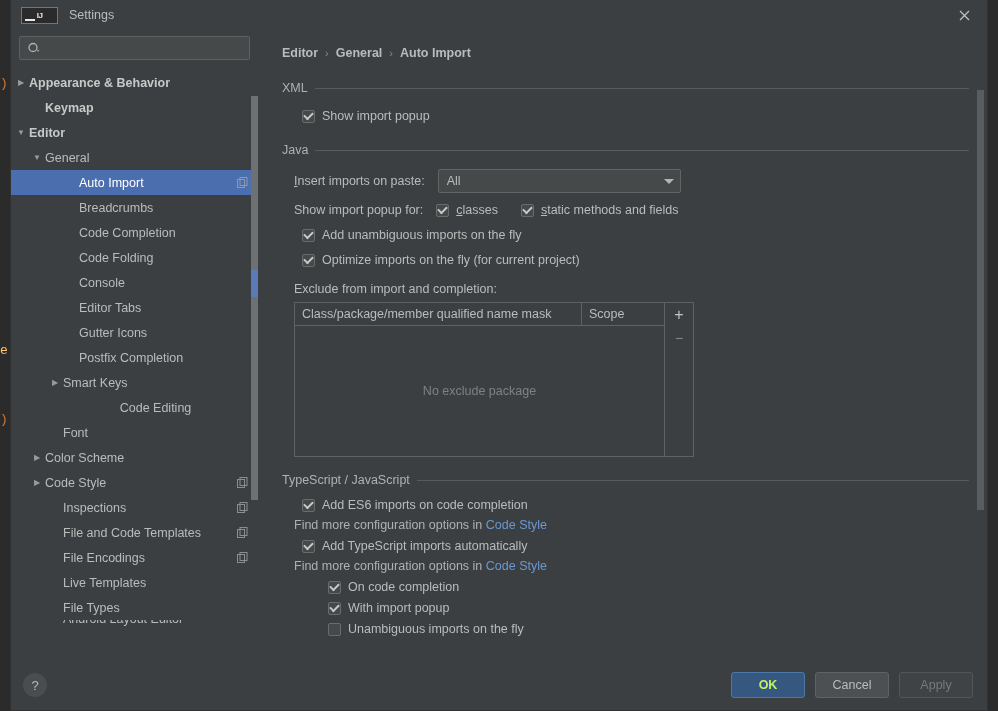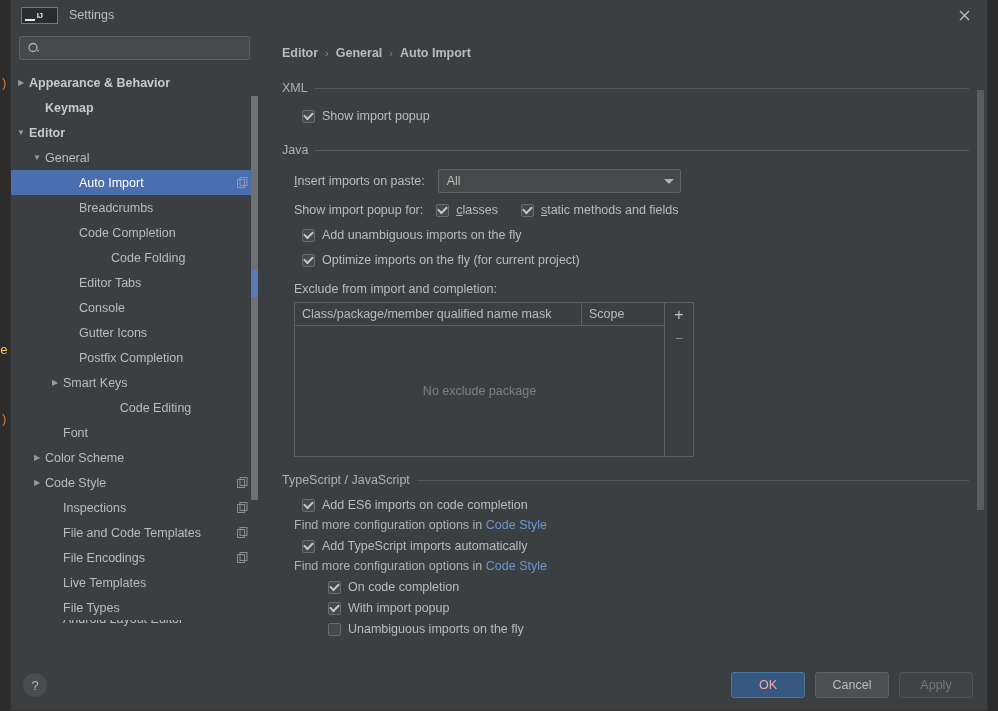--- a/index.html
+++ b/index.html
@@ -378,22 +378,22 @@
     background: #4c5052;
     color: #bbbbbb;
     font-family: "Liberation Sans", sans-serif;
     font-size: 12.5px;
     display: flex; align-items: center; justify-content: center;
     cursor: pointer;
   }
   .btn.primary {
     background: #365880;
     border-color: #4a79a8;
-    color: #fca5a5;
-    font-weight: normal;
+    color: #bef264;
+    font-weight: bold;
   }
   .btn.disabled {
     color: #77797a;
     background: #3f4345;
     border-color: #525657;
     cursor: default;
   }
 </style>
 </head>
 <body>
@@ -465,28 +465,28 @@
                 <rect x="3" y="0.5" width="7" height="8" fill="none" stroke="#a8a8a8"></rect>
               </svg>
             </span>
           </div>
           <div class="tree-item" style="padding-left: 68px;">
             <span class="tlabel">Breadcrumbs</span>
           </div>
           <div class="tree-item" style="padding-left: 68px;">
             <span class="tlabel">Code Completion</span>
           </div>
-          <div class="tree-item" style="padding-left: 100px;">
+          <div class="tree-item" style="padding-left: 68px;">
             <span class="tlabel">Code Folding</span>
+          </div>
+          <div class="tree-item" style="padding-left: 68px;">
+            <span class="tlabel">Console</span>
           </div>
           <div class="tree-item" style="padding-left: 68px;">
             <span class="tlabel">Editor Tabs</span>
-          </div>
-          <div class="tree-item" style="padding-left: 68px;">
-            <span class="tlabel">Console</span>
           </div>
           <div class="tree-item" style="padding-left: 68px;">
             <span class="tlabel">Gutter Icons</span>
           </div>
           <div class="tree-item" style="padding-left: 68px;">
             <span class="tlabel">Postfix Completion</span>
           </div>
           <div class="tree-item" style="padding-left: 38px;">
             <span class="arrow">▶</span>
             <span style="width: 2px;"></span>

